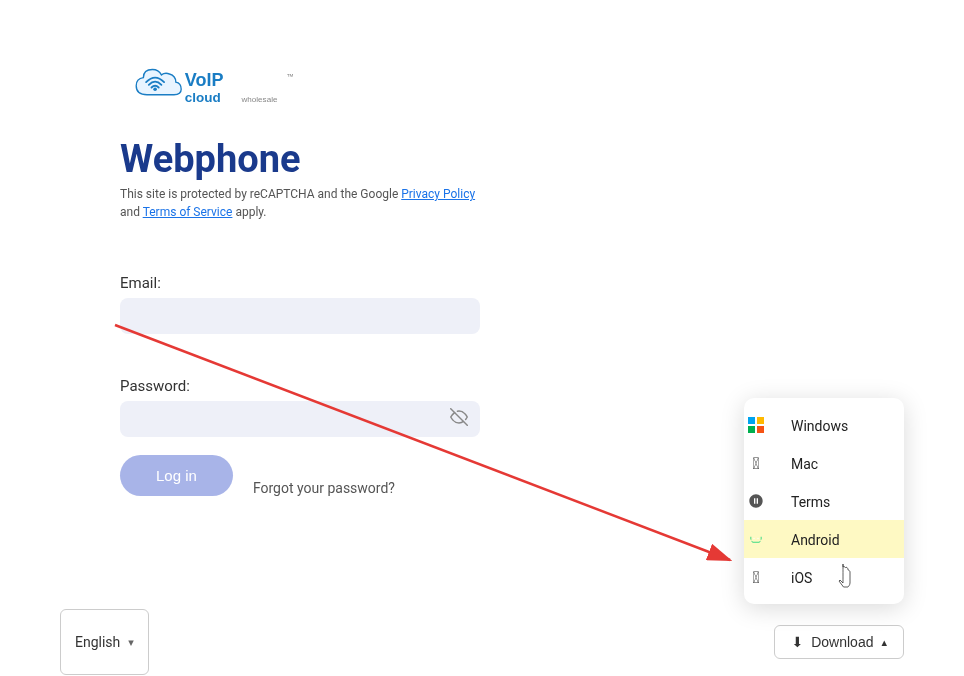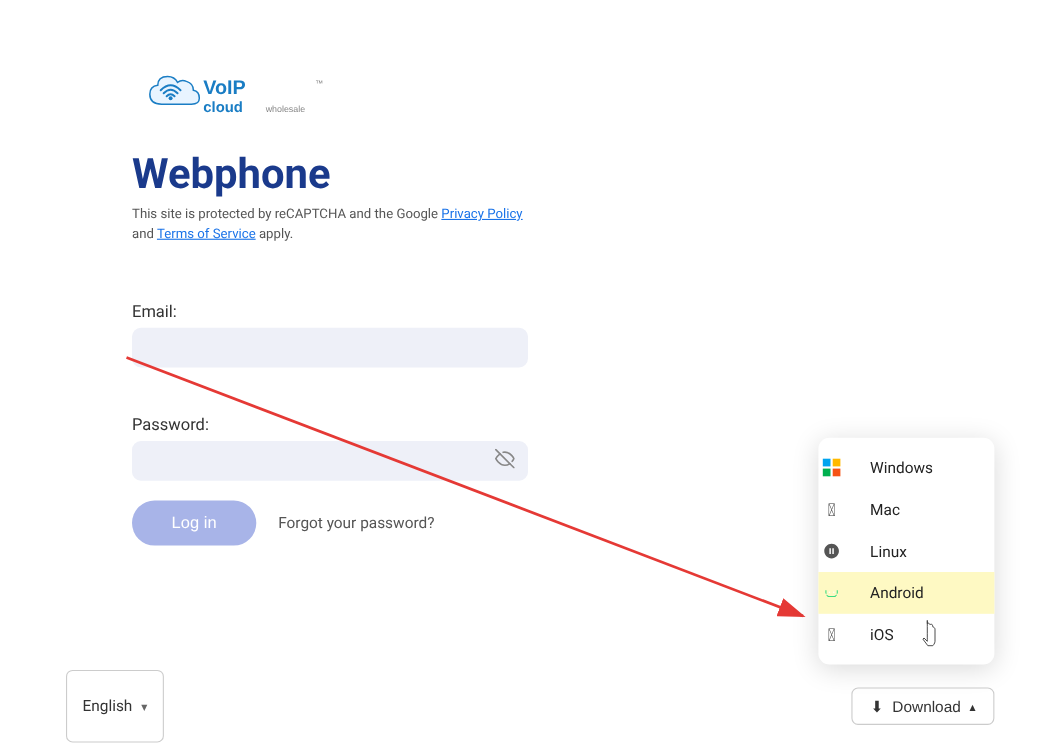--- a/index.html
+++ b/index.html
@@ -92,21 +92,21 @@
       right: 12px;
       top: 50%;
       transform: translateY(-50%);
       cursor: pointer;
       color: #888;
       font-size: 16px;
     }
 
     .login-row {
       display: flex;
-      align-items: center;
+      align-items: flex-end;
       gap: 20px;
       margin-top: 8px;
     }
 
     .login-btn {
       background: #a8b4e8;
       color: #fff;
       border: none;
       border-radius: 24px;
       padding: 12px 36px;
@@ -342,21 +342,21 @@
   <div class="dropdown-item">
     <span class="menu-icon apple-icon"></span>
     <span>Mac</span>
   </div>
   <div class="dropdown-item">
     <span class="menu-icon">
       <svg width="16" height="16" viewBox="0 0 24 24" fill="currentColor">
         <path d="M12 2C6.48 2 2 6.48 2 12s4.48 10 10 10 10-4.48 10-10S17.52 2 12 2zm-1 14H9V8h2v8zm4 0h-2V8h2v8z" fill="#555"></path>
       </svg>
     </span>
-    <span>Linux</span>
+    <span>Terms</span>
   </div>
   <div class="dropdown-item highlighted">
     <span class="menu-icon android-icon">
       <svg width="16" height="16" viewBox="0 0 24 24" fill="#3ddc84">
         <path d="M17.523 15.341c-.51.51-1.19.795-1.91.795H8.387c-.72 0-1.4-.285-1.91-.795L3.5 12.365V8.5h17v3.865l-2.977 2.976zM8.5 5.5L6 3m12 2.5L16.5 3M5 8.5v7l2 2h10l2-2v-7H5z"></path>
         <circle cx="9" cy="11" r="1" fill="#fff"></circle>
         <circle cx="15" cy="11" r="1" fill="#fff"></circle>
       </svg>
     </span>
     <span>Android</span>

